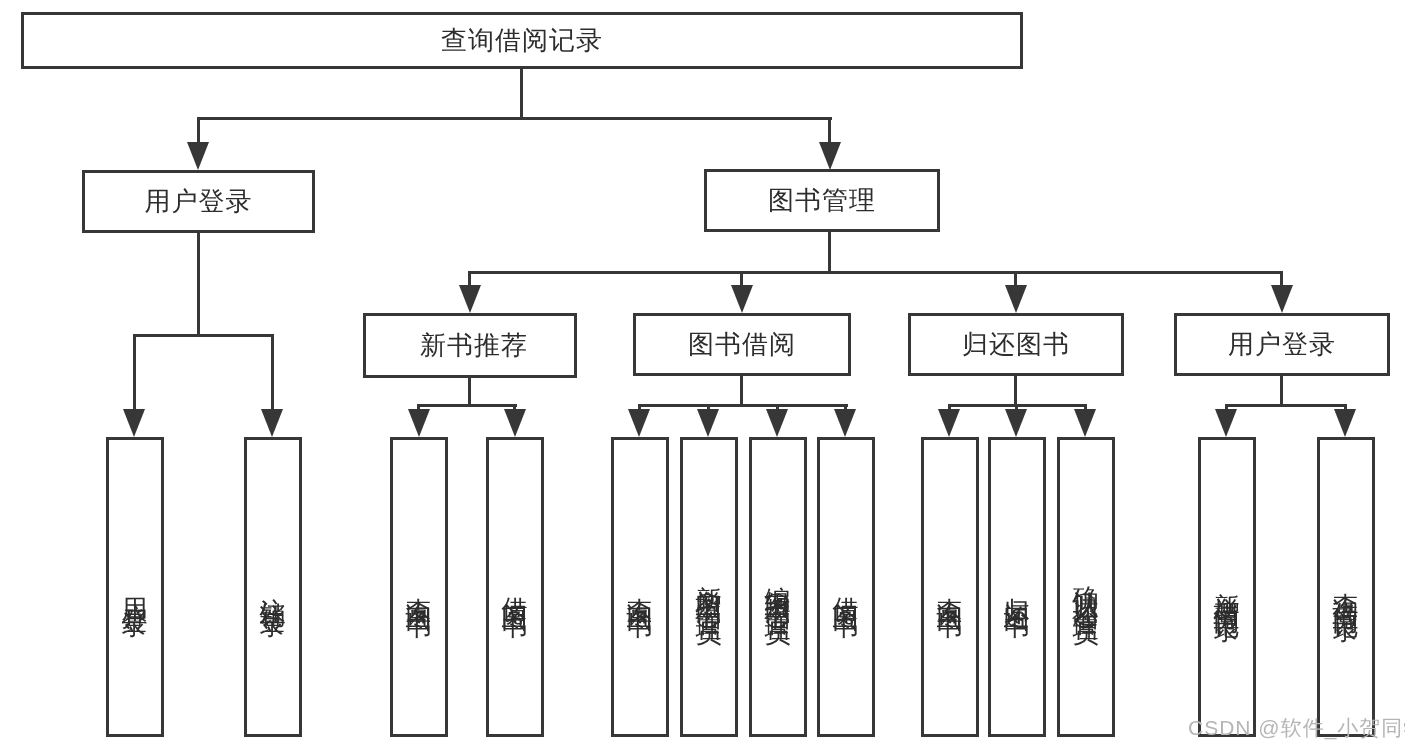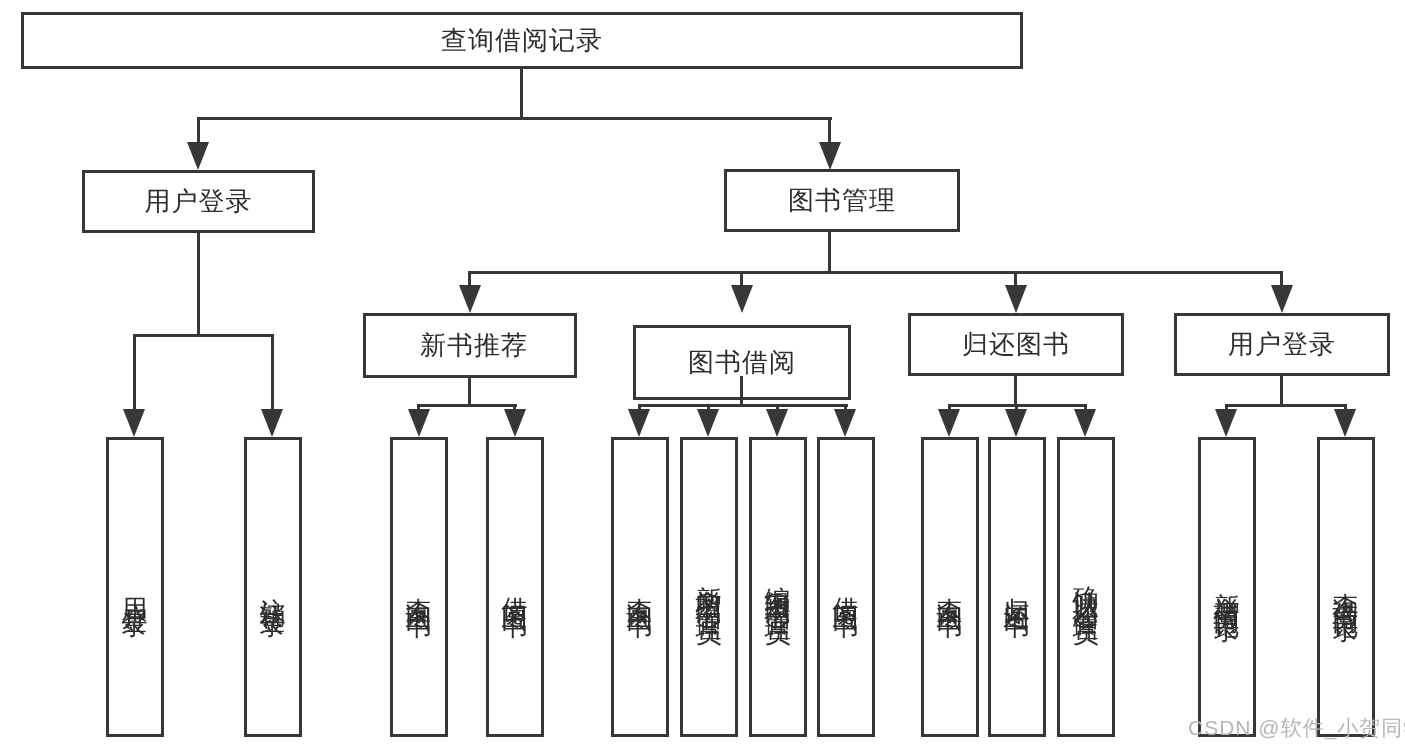--- a/index.html
+++ b/index.html
@@ -82,21 +82,21 @@
   <div class="v" style="left:520px;top:69px;height:50px;"></div>
   <div class="h" style="left:197px;top:117px;width:635px;"></div>
   <div class="v" style="left:197px;top:117px;height:26px;"></div>
   <div class="v" style="left:828px;top:117px;height:26px;"></div>
   <div class="arrow" style="left:187px;top:142px;"></div>
   <div class="arrow" style="left:819px;top:142px;"></div>
 
   <div class="box" style="left:82px;top:170px;width:233px;height:63px;">
     <span>用户登录</span>
   </div>
-  <div class="box" style="left:724px;top:169px;width:236px;height:63px;">
+  <div class="box" style="left:704px;top:169px;width:236px;height:63px;">
     <span>图书管理</span>
   </div>
 
   <div class="v" style="left:197px;top:233px;height:104px;"></div>
   <div class="h" style="left:133px;top:334px;width:141px;"></div>
   <div class="v" style="left:133px;top:334px;height:76px;"></div>
   <div class="v" style="left:271px;top:334px;height:76px;"></div>
   <div class="arrow" style="left:123px;top:409px;"></div>
   <div class="arrow" style="left:261px;top:409px;"></div>
 
@@ -107,21 +107,21 @@
   <div class="v" style="left:1014px;top:271px;height:16px;"></div>
   <div class="v" style="left:1280px;top:271px;height:16px;"></div>
   <div class="arrow" style="left:459px;top:285px;"></div>
   <div class="arrow" style="left:731px;top:285px;"></div>
   <div class="arrow" style="left:1005px;top:285px;"></div>
   <div class="arrow" style="left:1271px;top:285px;"></div>
 
   <div class="box" style="left:363px;top:313px;width:214px;height:65px;padding-left:8px;">
     <span>新书推荐</span>
   </div>
-  <div class="box" style="left:633px;top:313px;width:218px;height:75px;margin-top:12px;">
+  <div class="box" style="left:633px;top:313px;width:218px;height:63px;">
     <span>图书借阅</span>
   </div>
   <div class="box" style="left:908px;top:313px;width:216px;height:63px;">
     <span>归还图书</span>
   </div>
   <div class="box" style="left:1174px;top:313px;width:216px;height:63px;">
     <span>用户登录</span>
   </div>
 
   <div class="v" style="left:468px;top:376px;height:31px;"></div>

